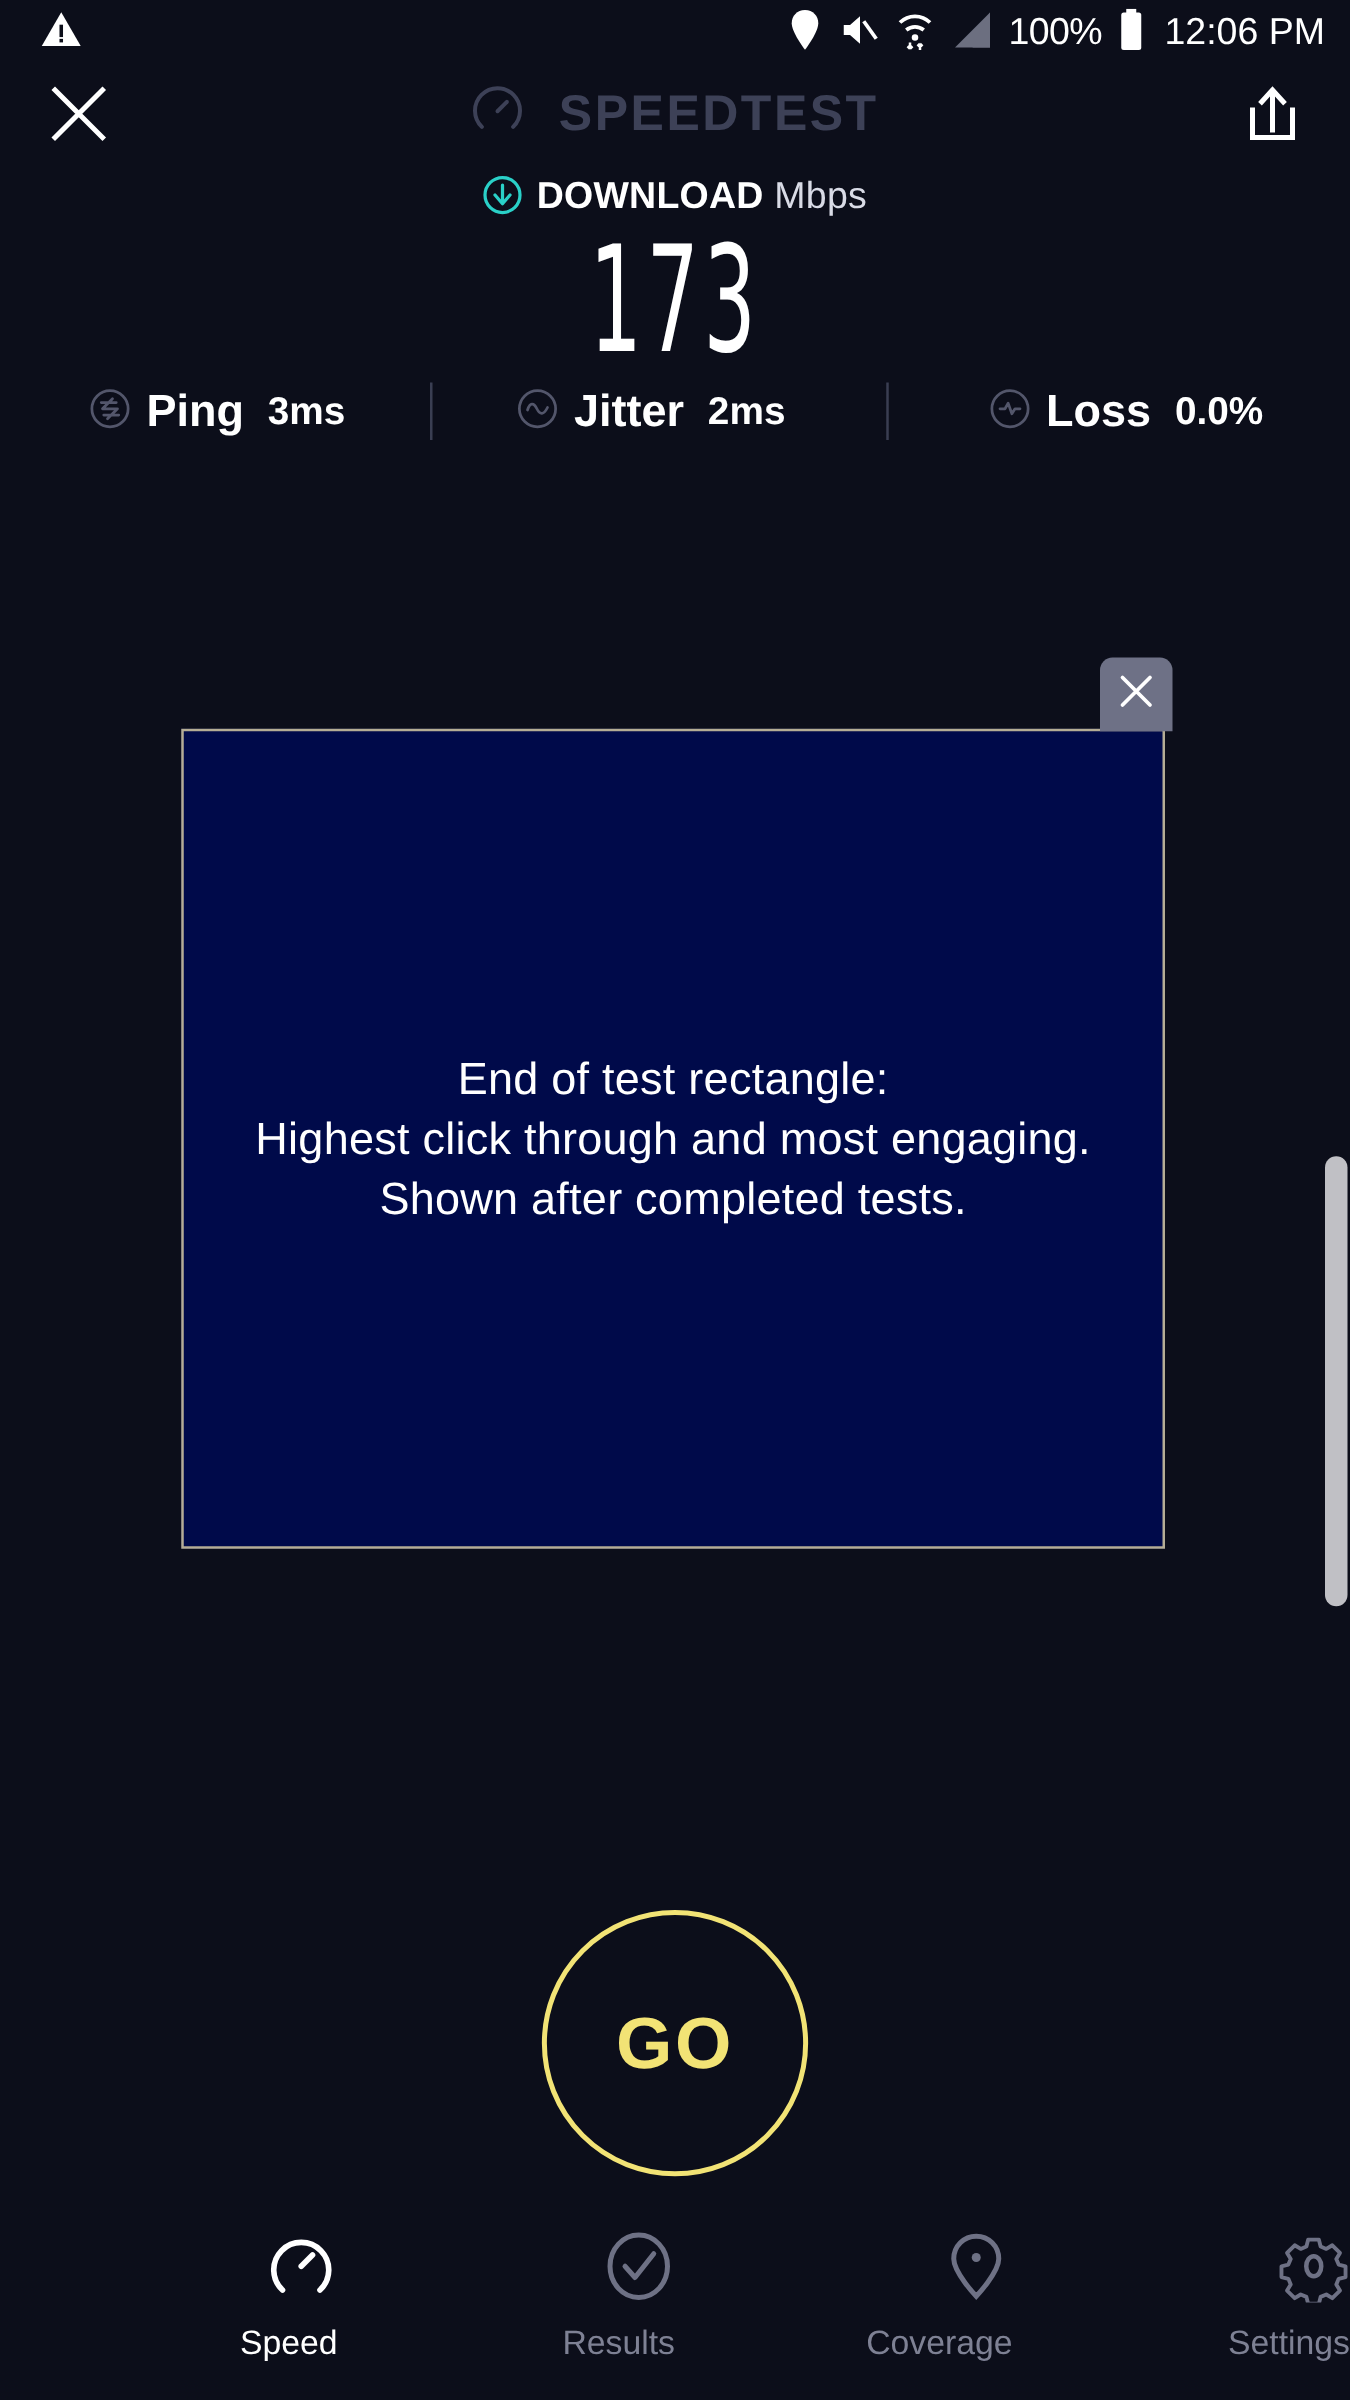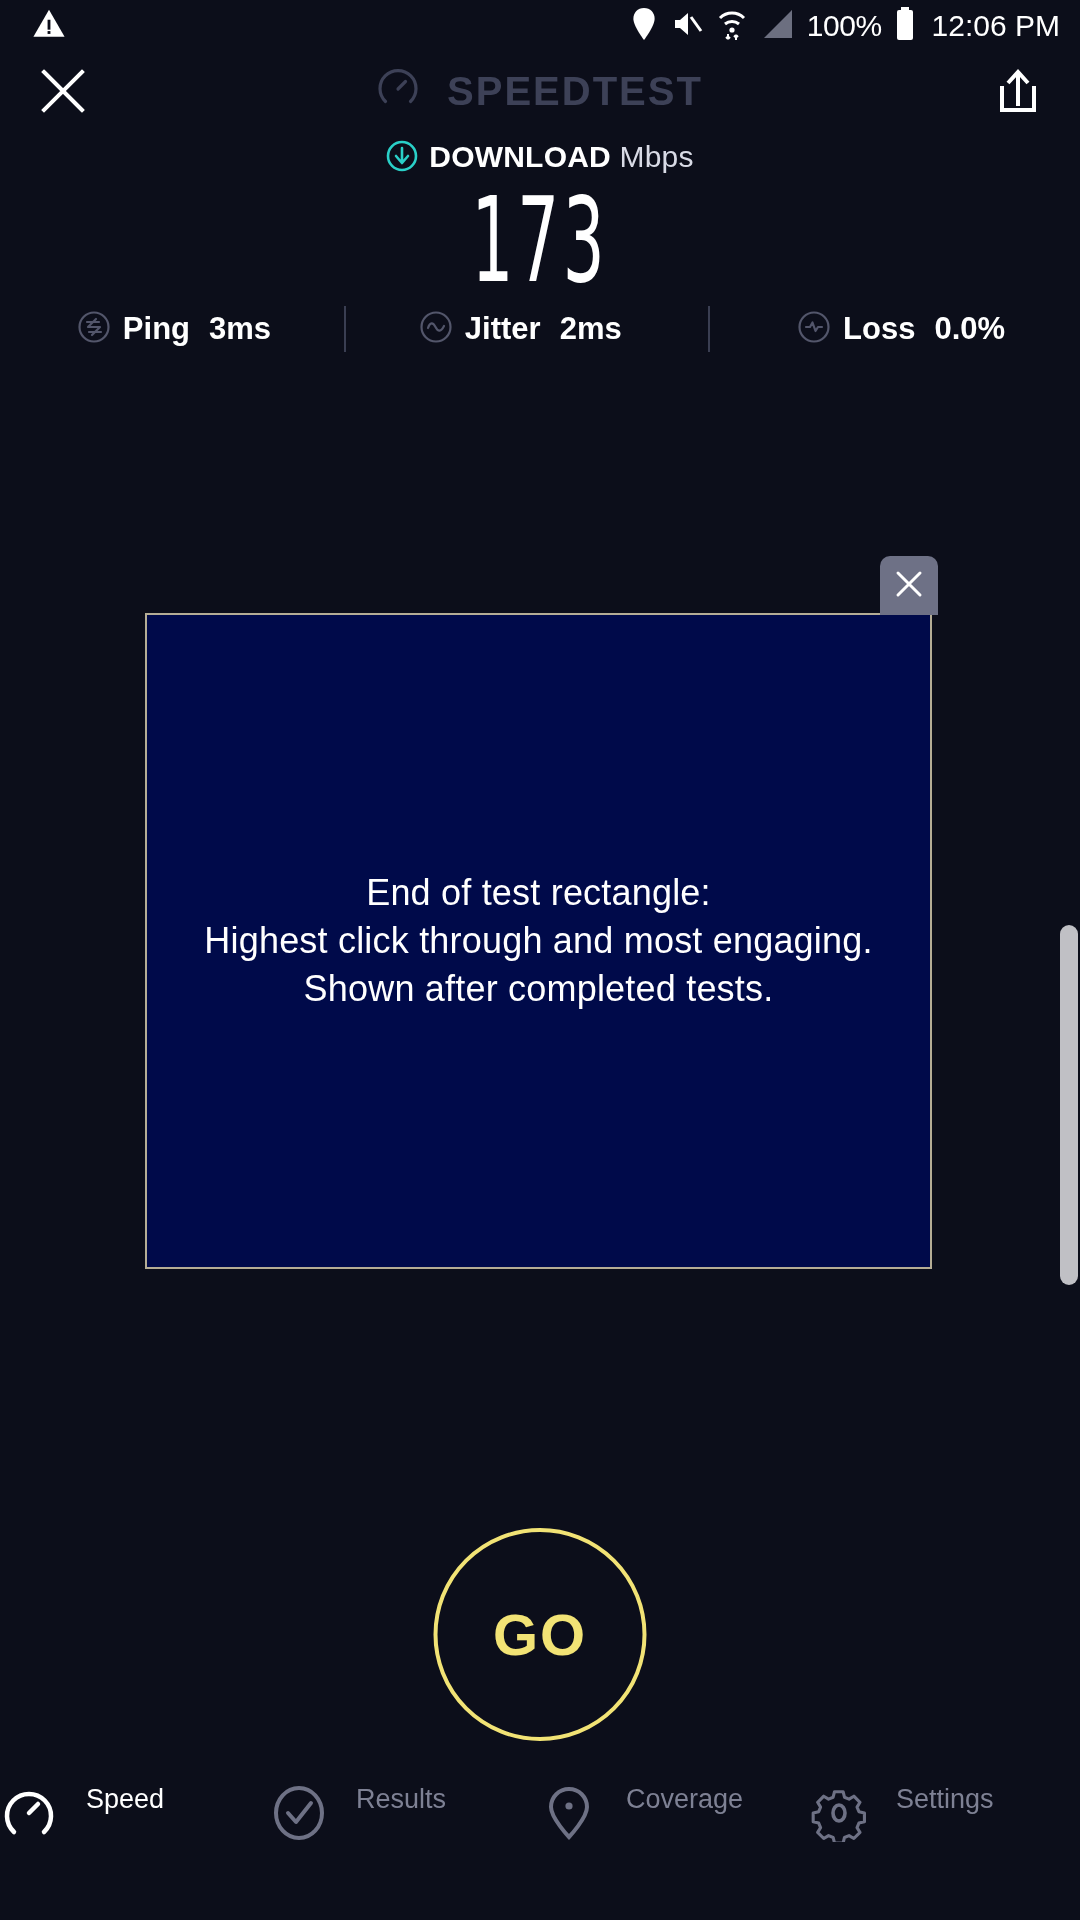--- a/index.html
+++ b/index.html
@@ -60,28 +60,28 @@
     transform:scaleX(.62); transform-origin:center top; letter-spacing:6px;
     margin-top:4px;
   }
 
   
   .metrics{
     position:absolute; top:300px; left:0; width:1080px; height:58px;
     display:flex; align-items:center; justify-content:center;
   }
   .metric{ display:flex; align-items:center; gap:12px; }
-  .metric .m-name{ color:#ffffff; font-size:31px; font-weight:bold; }
+  .metric .m-name{ color:#ffffff; font-size:36px; font-weight:bold; }
   .metric .m-val{ color:#ffffff; font-size:31px; font-weight:bold; margin-left:7px; }
   .m-sep{ width:2px; height:46px; background:#3a3e52; }
   .m-gap-a{ width:78px; } .m-gap-b{ width:74px; }
   .m-gap-c{ width:88px; } .m-gap-d{ width:76px; }
 
   
-  .ad-wrap{ position:absolute; left:145px; top:613px; }
+  .ad-wrap{ position:absolute; left:145px; top:583px; }
   .ad-rect{
     width:787px; height:656px;
     background:#000a4a; border:2px solid #b5ad95;
     display:flex; align-items:center; justify-content:center;
   }
   .ad-text{
     color:#ffffff; font-size:36px; line-height:1.33; text-align:center;
     letter-spacing:.2px;
   }
   .ad-close{
@@ -105,21 +105,21 @@
     cursor:pointer;
   }
   .go-label{ color:#f2e375; font-size:58px; font-weight:bold; letter-spacing:2px; }
 
   
   .tabbar{
     position:absolute; left:0; bottom:0; width:1080px; height:148px;
     display:flex; align-items:flex-start; padding-top:12px;
   }
   .tab{
-    flex:1; display:flex; flex-direction:row; align-items:flex-start; gap:28px;
+    flex:1; display:flex; flex-direction:column; align-items:flex-end; gap:12px;
     cursor:pointer;
   }
   .tab-label{ font-size:27px; color:#7e8194; }
   .tab.active .tab-label{ color:#ffffff; }
 </style>
 </head>
 <body>
 
 <div class="statusbar">
   <div class="sb-left">

